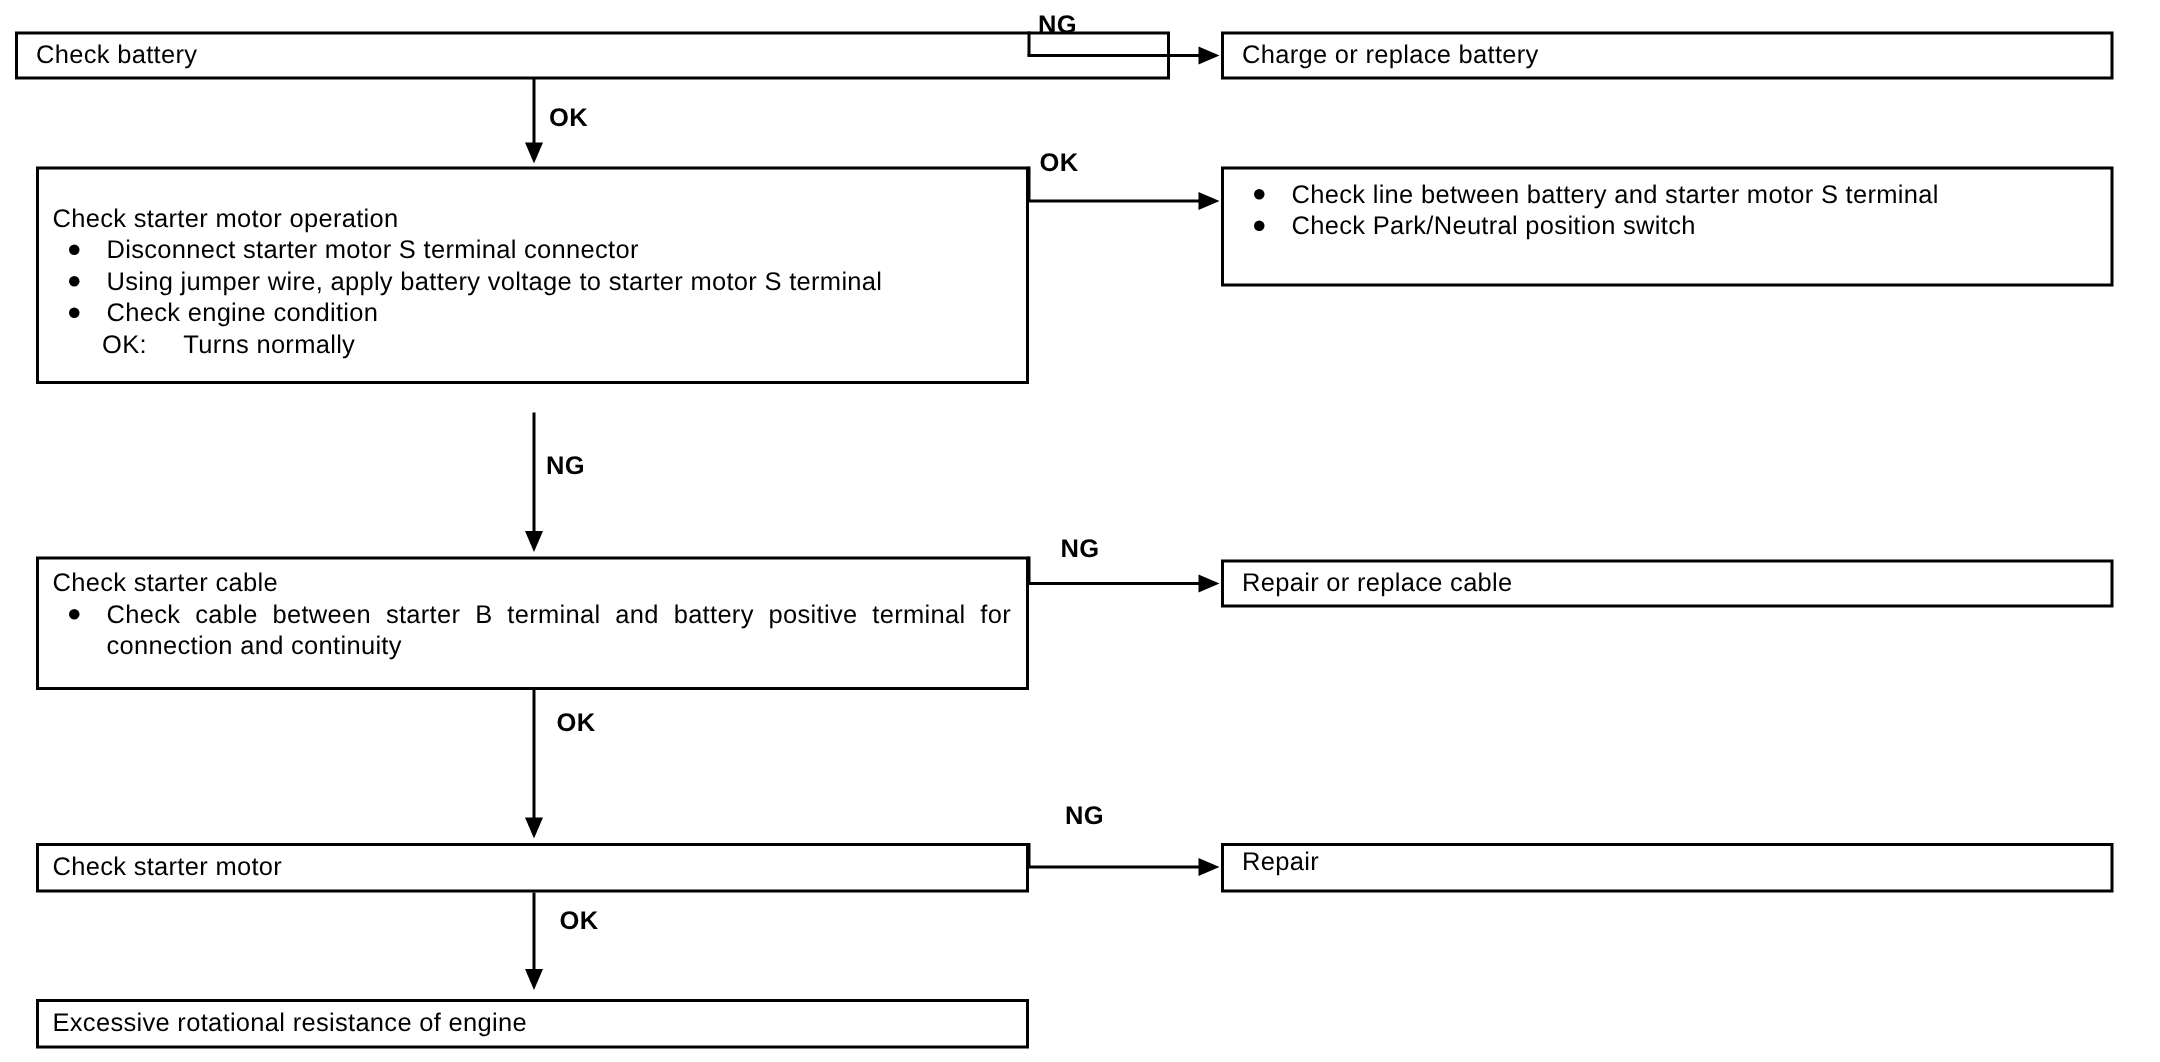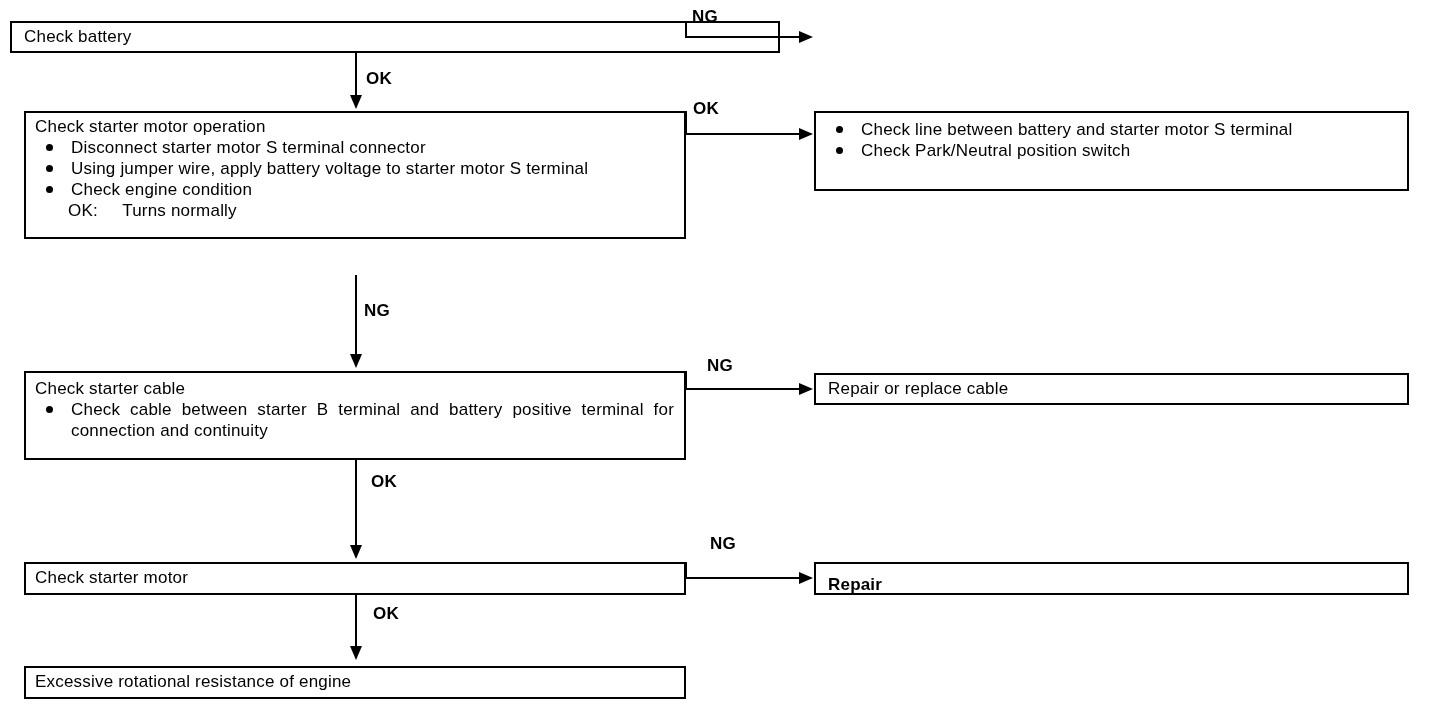--- a/index.html
+++ b/index.html
@@ -111,31 +111,34 @@
 </style>
 </head>
 <body>
 
 <div id="chart-root">
 
   <div class="node" style="left:10px; top:21px; width:770px; height:32px; padding-top:3px;">
     <div class="node-title">Check battery</div>
   </div>
 
+  <div class="node" style="left:814px; top:21px; width:595px; height:32px; padding-top:3px;">
+    <div class="node-title">Charge or replace battery</div>
+  </div>
 
   <div class="vline" style="left:685px; top:21px; height:16px;"></div>
   <div class="hline" style="left:685px; top:36px; width:115px;"></div>
   <div class="arrow-right" style="left:799px; top:31px;"></div>
   <div class="edge-label" style="left:692px; top:8px;">NG</div>
 
   <div class="vline" style="left:355px; top:52px; height:44px;"></div>
   <div class="arrow-down" style="left:350px; top:95px;"></div>
   <div class="edge-label" style="left:366px; top:70px;">OK</div>
 
-  <div class="node" style="left:24px; top:111px; width:662px; height:128px; padding-top:3px;">
+  <div class="node" style="left:24px; top:111px; width:662px; height:145px; padding-top:22px;">
     <div class="node-title" style="padding-left:9px;">Check starter motor operation</div>
     <ul class="bullets">
       <li>
         <span class="dot"></span>
         <span>Disconnect starter motor S terminal connector</span>
       </li>
       <li class="justify-2">
         <span class="dot"></span>
         <span>Using jumper wire, apply battery voltage to starter motor S terminal</span>
       </li>
@@ -189,21 +192,21 @@
   <div class="edge-label" style="left:707px; top:357px;">NG</div>
 
   <div class="vline" style="left:355px; top:460px; height:86px;"></div>
   <div class="arrow-down" style="left:350px; top:545px;"></div>
   <div class="edge-label" style="left:371px; top:473px;">OK</div>
 
   <div class="node" style="left:24px; top:562px; width:662px; height:33px; padding-top:3px;">
     <div class="node-title" style="padding-left:9px;">Check starter motor</div>
   </div>
 
-  <div class="node" style="left:814px; top:562px; width:595px; height:33px; padding-top:10px;font-weight:bold;">
+  <div class="node" style="left:814px; top:562px; width:595px; height:33px; padding-top:0;">
     <div class="node-title">Repair</div>
   </div>
 
   <div class="vline" style="left:685px; top:562px; height:16px;"></div>
   <div class="hline" style="left:685px; top:577px; width:115px;"></div>
   <div class="arrow-right" style="left:799px; top:572px;"></div>
   <div class="edge-label" style="left:710px; top:535px;">NG</div>
 
   <div class="vline" style="left:355px; top:595px; height:52px;"></div>
   <div class="arrow-down" style="left:350px; top:646px;"></div>

